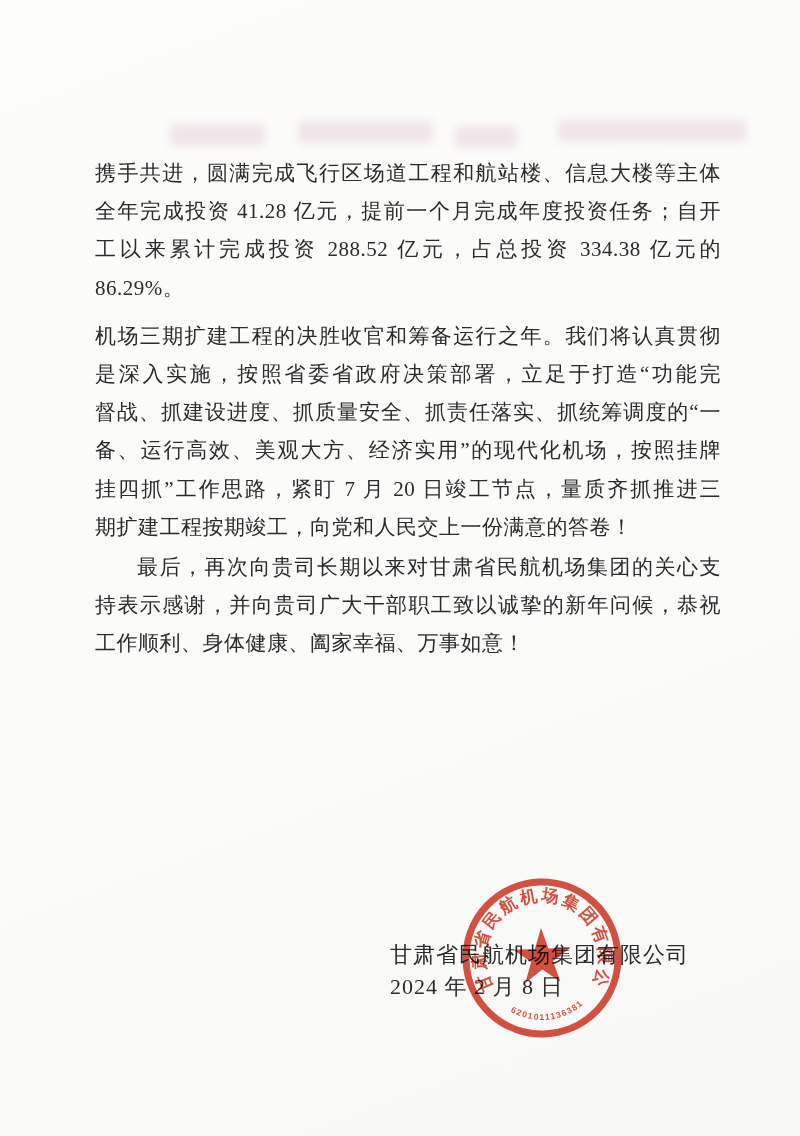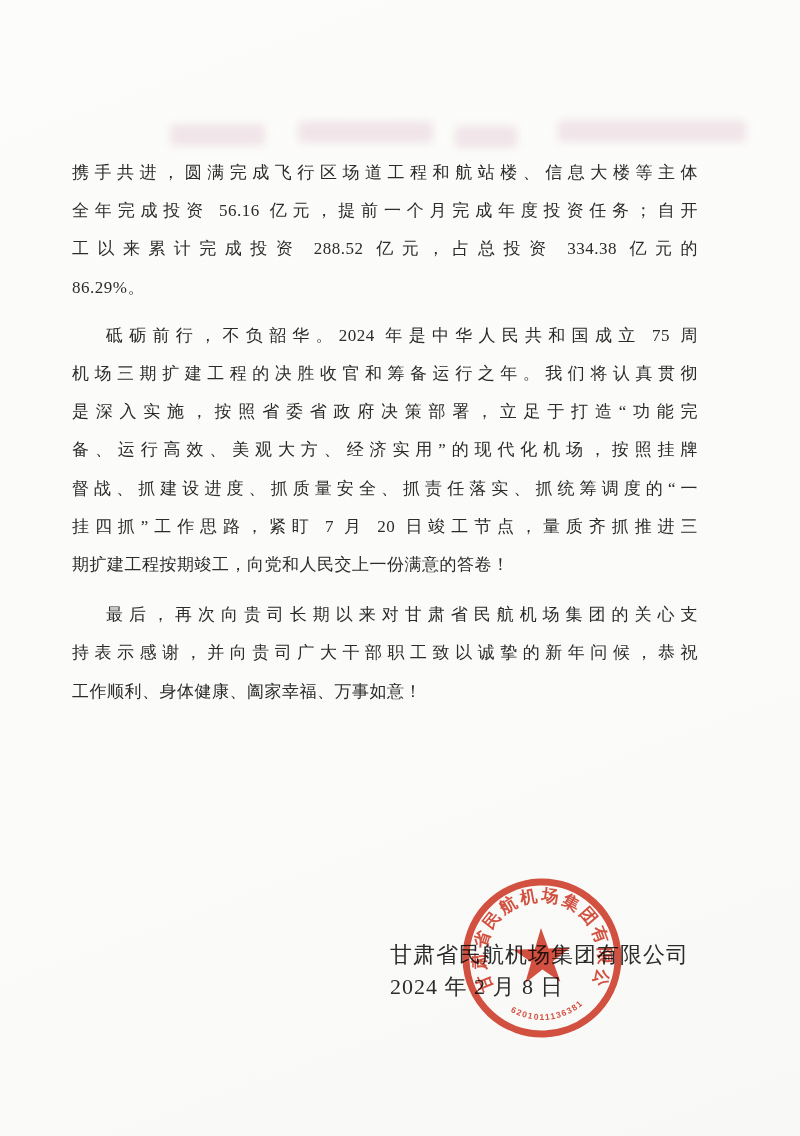--- a/index.html
+++ b/index.html
@@ -19,30 +19,30 @@
   .bleed .mark {
     position: absolute;
     height: 22px;
     border-radius: 4px;
     background: rgba(201, 142, 172, 0.20);
     filter: blur(4px);
   }
 
   .body-text {
     position: absolute;
-    left: 72px;
+    left: 95px;
     top: 154px;
     width: 626px;
-    font-size: 17px;
+    font-size: 21px;
     line-height: 38.2px;
     letter-spacing: 0.5px;
   }
   .para { margin: 0; }
   .para.p1 { margin-bottom: 10px; }
-  .para.p3 { margin-top: 12px; }
+  .para.p3 { margin-top: 2px; }
   .line { text-align: justify; text-align-last: justify; }
   .line.para-end { text-align-last: left; }
   .line.indent { text-indent: 2em; }
 
   .signature {
     position: absolute;
     left: 390px;
     top: 941px;
     width: 280px;
     font-size: 22px;
@@ -71,30 +71,29 @@
   <div class="bleed">
     <div class="mark" style="left:170px; top:6px; width:95px;"></div>
     <div class="mark" style="left:298px; top:3px; width:135px;"></div>
     <div class="mark" style="left:455px; top:8px; width:62px;"></div>
     <div class="mark" style="left:558px; top:2px; width:188px;"></div>
   </div>
 
   <div class="body-text">
     <div class="para p1">
       <div class="line">携手共进，圆满完成飞行区场道工程和航站楼、信息大楼等主体</div>
-      <div class="line">全年完成投资 56.16 亿元，提前一个月完成年度投资任务；自开</div>
+      <div class="line">全年完成投资 41.28 亿元，提前一个月完成年度投资任务；自开</div>
       <div class="line">工以来累计完成投资 288.52 亿元，占总投资 334.38 亿元的</div>
       <div class="line para-end">86.29%。</div>
     </div>
     <div class="para p2">
-      <div class="line indent">砥砺前行，不负韶华。2024 年是中华人民共和国成立 75 周</div>
       <div class="line">机场三期扩建工程的决胜收官和筹备运行之年。我们将认真贯彻</div>
       <div class="line">是深入实施，按照省委省政府决策部署，立足于打造“功能完</div>
+      <div class="line">督战、抓建设进度、抓质量安全、抓责任落实、抓统筹调度的“一</div>
       <div class="line">备、运行高效、美观大方、经济实用”的现代化机场，按照挂牌</div>
-      <div class="line">督战、抓建设进度、抓质量安全、抓责任落实、抓统筹调度的“一</div>
       <div class="line">挂四抓”工作思路，紧盯 7 月 20 日竣工节点，量质齐抓推进三</div>
       <div class="line para-end">期扩建工程按期竣工，向党和人民交上一份满意的答卷！</div>
     </div>
     <div class="para p3">
       <div class="line indent">最后，再次向贵司长期以来对甘肃省民航机场集团的关心支</div>
       <div class="line">持表示感谢，并向贵司广大干部职工致以诚挚的新年问候，恭祝</div>
       <div class="line para-end">工作顺利、身体健康、阖家幸福、万事如意！</div>
     </div>
   </div>
 

